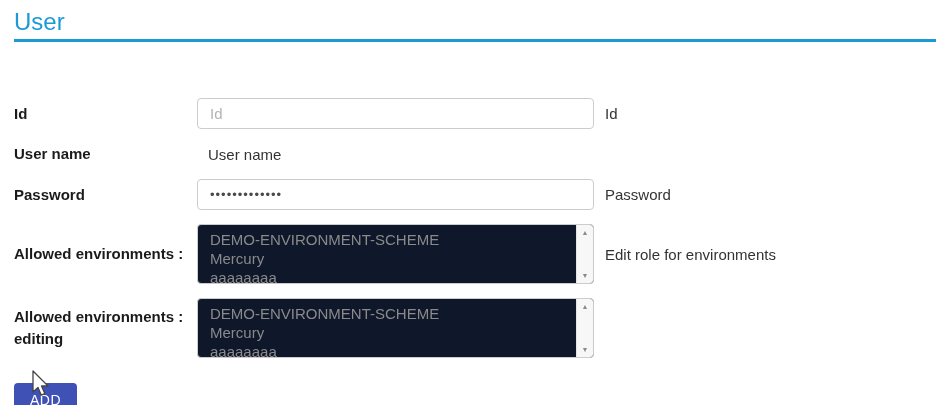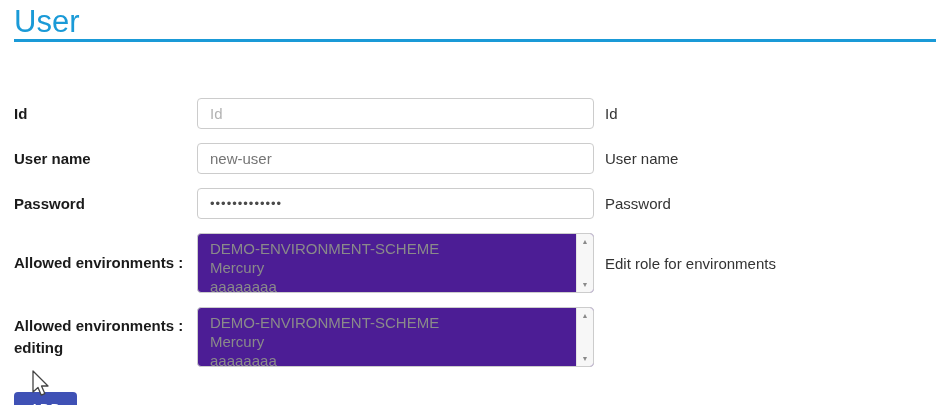--- a/index.html
+++ b/index.html
@@ -1,36 +1,36 @@
 <!DOCTYPE html>
 <html style="--accent: #1a9ad7; --button: #3f51b5;"><head>
 <meta charset="utf-8">
 <style>
   :root { --accent:#1a9ad7; --button:#3f51b5; }
   * { margin:0; padding:0; box-sizing:border-box; }
   html,body { background:#fff; }
   body { width:943px; height:405px; font-family:"Liberation Sans", sans-serif; overflow:hidden; }
   .page { position:relative; width:943px; height:405px; padding:6px 7px 0 14px; }
 
-  .title { color:var(--accent); font-size:31px; font-weight:400; line-height:31px; }
+  .title { color:var(--accent); font-size:24px; font-weight:400; line-height:31px; }
   .divider { height:3px; background:var(--accent); margin-top:2px; }
 
   .form { margin-top:56px; }
   .row { display:flex; align-items:center; margin-bottom:14px; }
   .lbl { flex:0 0 183px; width:183px; font-weight:bold; font-size:15px; color:#1b1b1b; line-height:22px; padding-right:10px; }
   .desc { margin-left:11px; font-size:15px; color:#333; white-space:nowrap; }
 
   .input { width:397px; height:31px; border:1px solid #ccc; border-radius:4px;
            padding:0 12px; font-size:15px; color:#757575; font-family:"Liberation Sans", sans-serif;
            outline:none; background:#fff; }
   .input::placeholder { color:#b3b3b3; opacity:1; }
   .input.pw { color:#4a4a4a; font-size:13px; letter-spacing:1px; }
 
   .listbox { width:397px; height:60px; border:1px solid #ccc; border-radius:4px;
-             background:#4c1d95; display:flex; overflow:hidden; }
+             background:#0f172a; display:flex; overflow:hidden; }
   .opts { flex:1; padding:5px 0 0 12px; }
   .opt { font-size:15px; color:#8a8a8a; line-height:19px; white-space:nowrap; overflow:hidden; }
   .sb { flex:0 0 17px; width:17px; background:#f7f7f7; border-left:1px solid #e4e4e4;
         display:flex; flex-direction:column; justify-content:space-between; align-items:center; padding:3px 0; }
   .sb-arrow { font-size:7px; color:#8a8a8a; line-height:9px; }
 
   .add-btn { margin-top:11px; width:63px; height:34px; background:var(--button); color:#fff;
              border:none; border-radius:4px; font-size:14px; font-family:"Liberation Sans", sans-serif;
              cursor:pointer; letter-spacing:0.5px; }
 
@@ -47,21 +47,20 @@
   <div class="form">
 
     <div class="row">
       <label class="lbl">Id</label>
       <input class="input" type="text" placeholder="Id" style="">
       <span class="desc">Id</span>
     </div>
 
     <div class="row">
       <label class="lbl">User name</label>
-      <input class="input" type="text" value="new-user" style="">
       <span class="desc">User name</span>
     </div>
 
     <div class="row">
       <label class="lbl">Password</label>
       <input class="input pw" type="text" value="•••••••••••••" style="">
       <span class="desc">Password</span>
     </div>
 
     <div class="row">

